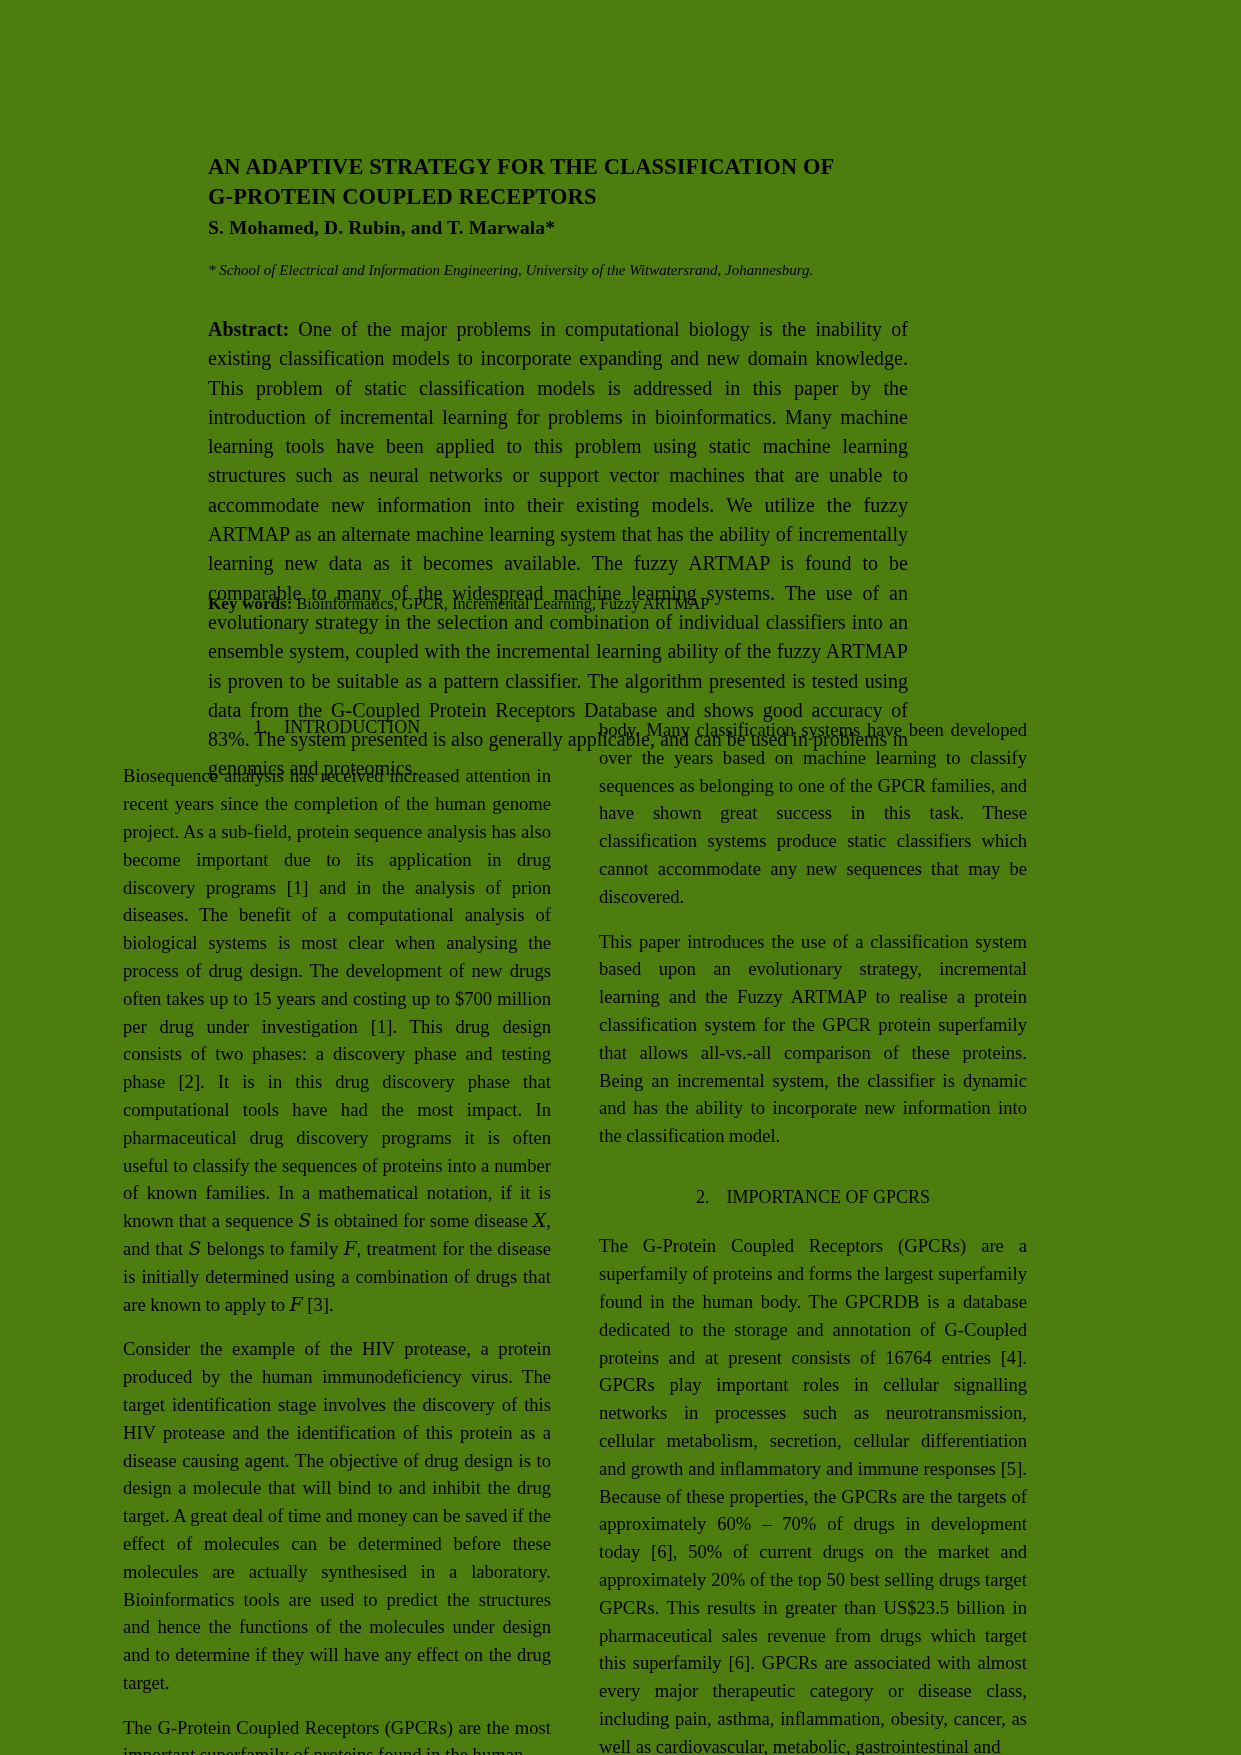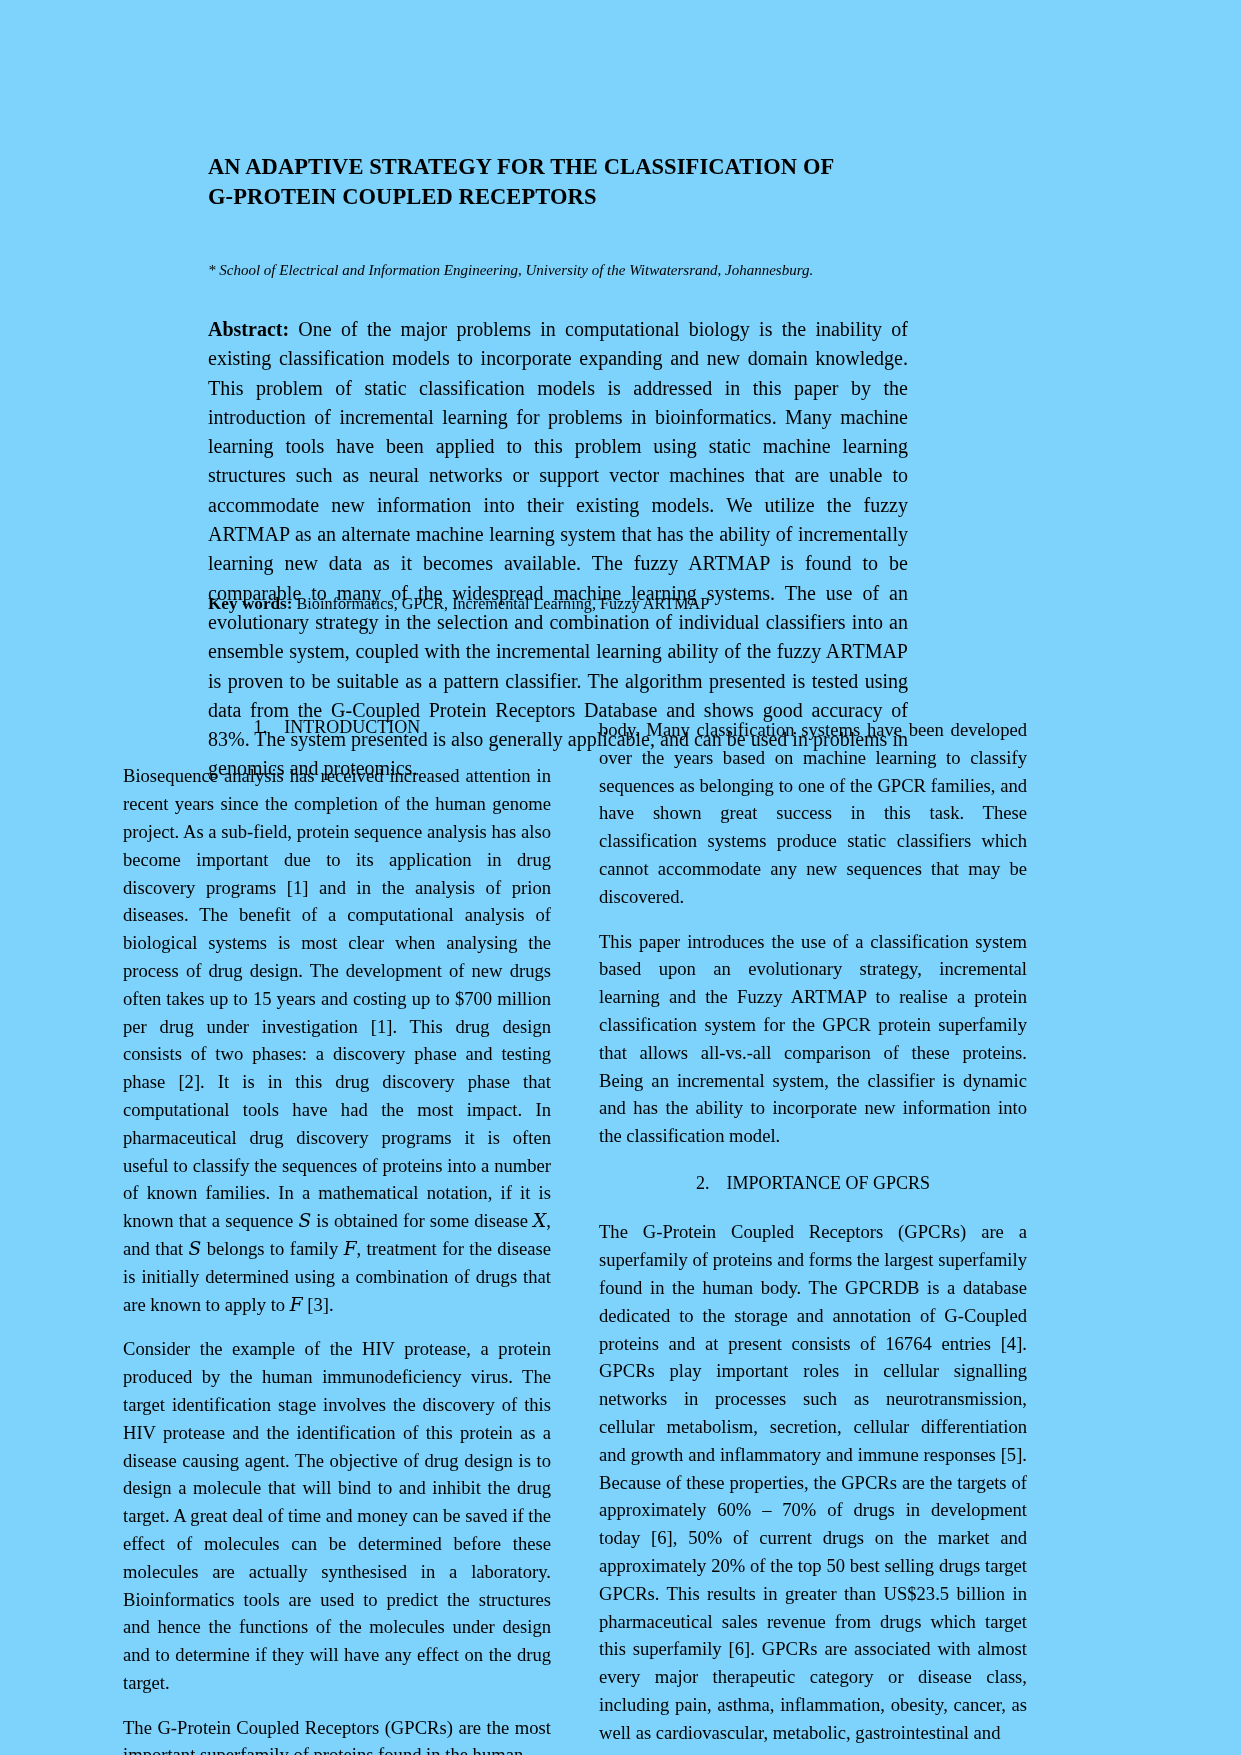--- a/index.html
+++ b/index.html
@@ -6,21 +6,21 @@
   html, body {
     margin: 0;
     padding: 0;
     background: #ffffff;
   }
   .page {
     position: relative;
     width: 1241px;
     height: 1755px;
     margin: 0 auto;
-    background: #7dd3fc;
+    background: #4d7c0f;
     font-family: "Liberation Serif", "DejaVu Serif", serif;
     color: #000000;
     overflow: hidden;
   }
 
   
   .head-block {
     position: absolute;
     left: 208px;
     top: 152px;
@@ -103,40 +103,41 @@
   }
   .col p.last { margin-bottom: 0; }
 
   .section-head {
     text-align: center;
     font-size: 18px;
     margin: 0 0 23px 0;
     line-height: 1.3;
   }
   .section-head .num { margin-right: 17px; }
-  .section-head.spaced-top { margin-top: 22px; }
+  .section-head.spaced-top { margin-top: 36px; }
 
   .cal {
     font-family: "DejaVu Serif", serif;
     font-style: italic;
     font-size: 18.6px;
   }
 </style>
 </head>
 <body>
 
 <div class="page">
 
   <div class="head-block">
 
     <h1 class="paper-title">
       <span class="tline">AN ADAPTIVE STRATEGY FOR THE CLASSIFICATION OF</span>
       <span class="tline">G-PROTEIN COUPLED RECEPTORS</span>
     </h1>
 
+    <div class="authors">S. Mohamed, D. Rubin, and T. Marwala*</div>
 
     <div class="affiliation">
       <span class="aline">* School of Electrical and Information Engineering, University of the Witwatersrand, Johannesburg.</span>
     </div>
 
     <p class="abstract"><b>Abstract:</b><span> One of the major problems in computational biology is the inability of existing classification models to incorporate expanding and new domain knowledge. This problem of static classification models is addressed in this paper by the introduction of incremental learning for problems in bioinformatics. Many machine learning tools have been applied to this problem using static machine learning structures such as neural networks or support vector machines that are unable to accommodate new information into their existing models. We utilize the fuzzy ARTMAP as an alternate machine learning system that has the ability of incrementally learning new data as it becomes available. The fuzzy ARTMAP is found to be comparable to many of the widespread machine learning systems. The use of an evolutionary strategy in the selection and combination of individual classifiers into an ensemble system, coupled with the incremental learning ability of the fuzzy ARTMAP is proven to be suitable as a pattern classifier. The algorithm presented is tested using data from the G-Coupled Protein Receptors Database and shows good accuracy of 83%. The system presented is also generally applicable, and can be used in problems in genomics and proteomics.</span></p>
 
     <p class="keywords"><b>Key words:</b><span> Bioinformatics, GPCR, Incremental Learning, Fuzzy ARTMAP</span></p>
 
   </div>

